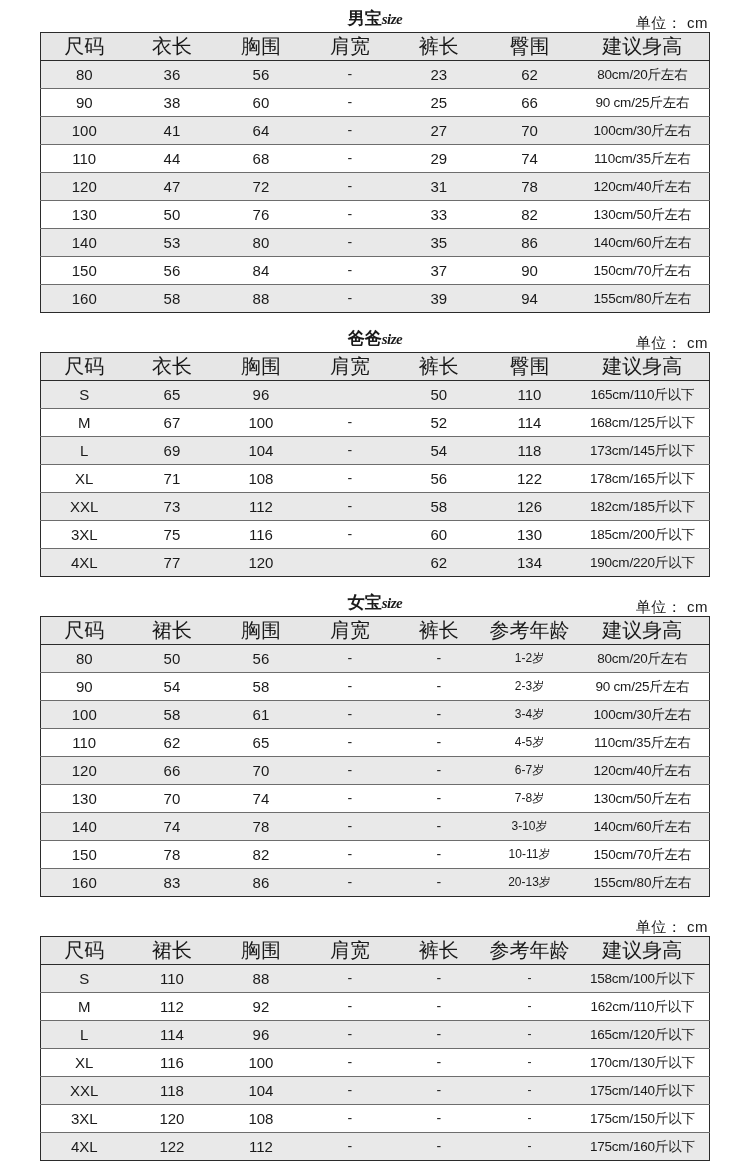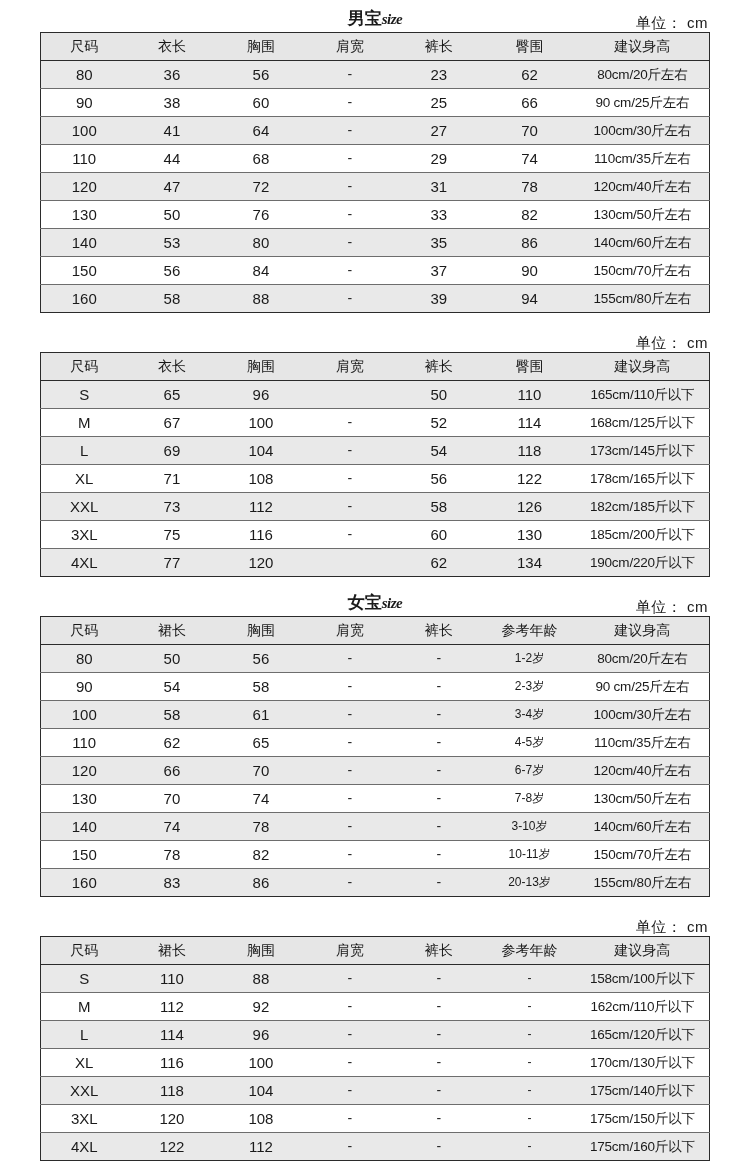--- a/index.html
+++ b/index.html
@@ -69,21 +69,21 @@
     text-align: center;
     vertical-align: middle;
     padding: 0;
     height: 27px;
     line-height: 27px;
     font-weight: normal;
     white-space: nowrap;
   }
   table.size-table thead th {
     background: #e6e6e6;
-    font-size: 14px;
+    font-size: 20px;
     height: 27px;
     line-height: 27px;
     border-top: none;
     border-bottom: 1.5px solid #2b2b2b;
   }
   table.size-table tbody tr:nth-child(odd) td { background: #e9e9e9; }
   table.size-table tbody tr:nth-child(even) td { background: #ffffff; }
   table.size-table tbody td { font-size: 15px; }
   table.size-table tbody td.note-col { font-size: 13.5px; letter-spacing: -0.2px; }
   table.size-table tbody td.age-col { font-size: 12px; }
@@ -215,20 +215,21 @@
               <td>39</td>
               <td>94</td>
               <td class="note-col">155cm/80斤左右</td>
             </tr>
           </tbody>
         </table>
         <div class="gap-after-table"></div>
       </div>
       <div class="section">
         <div class="section-head">
+          <div class="section-title"><span class="cn">爸爸</span><span class="size-word">size</span></div>
           <div class="unit">单位： cm</div>
         </div>
         <table class="size-table">
           <colgroup>
             <col class="c-size">
             <col class="c-a">
             <col class="c-b">
             <col class="c-c">
             <col class="c-d">
             <col class="c-e">

